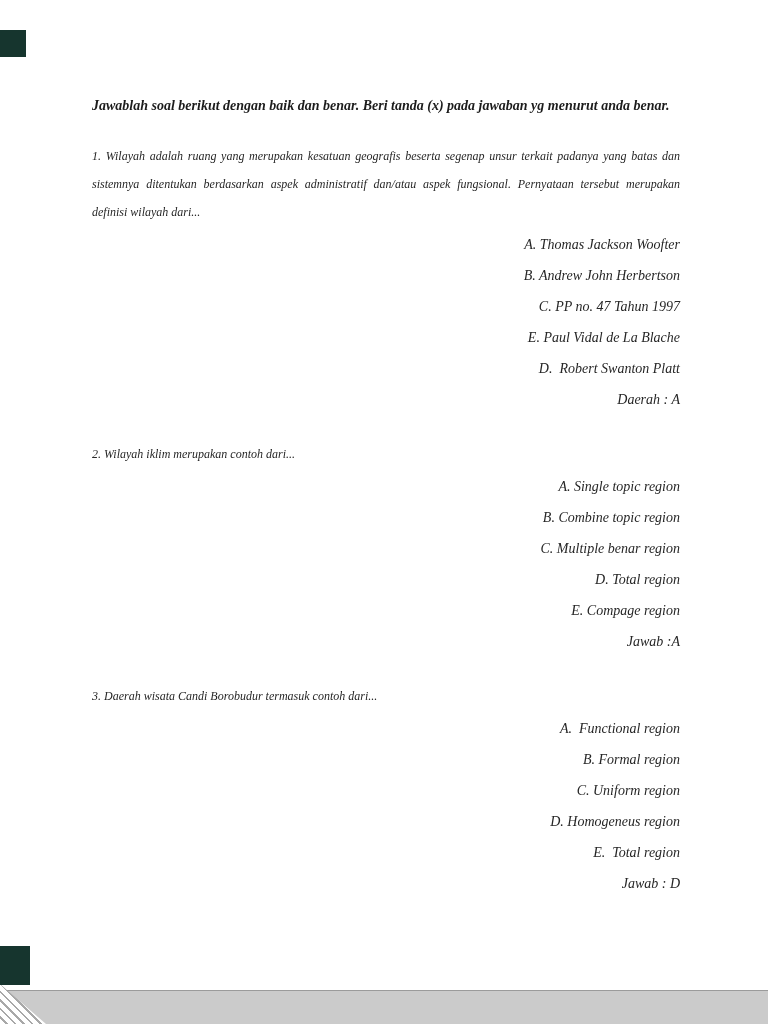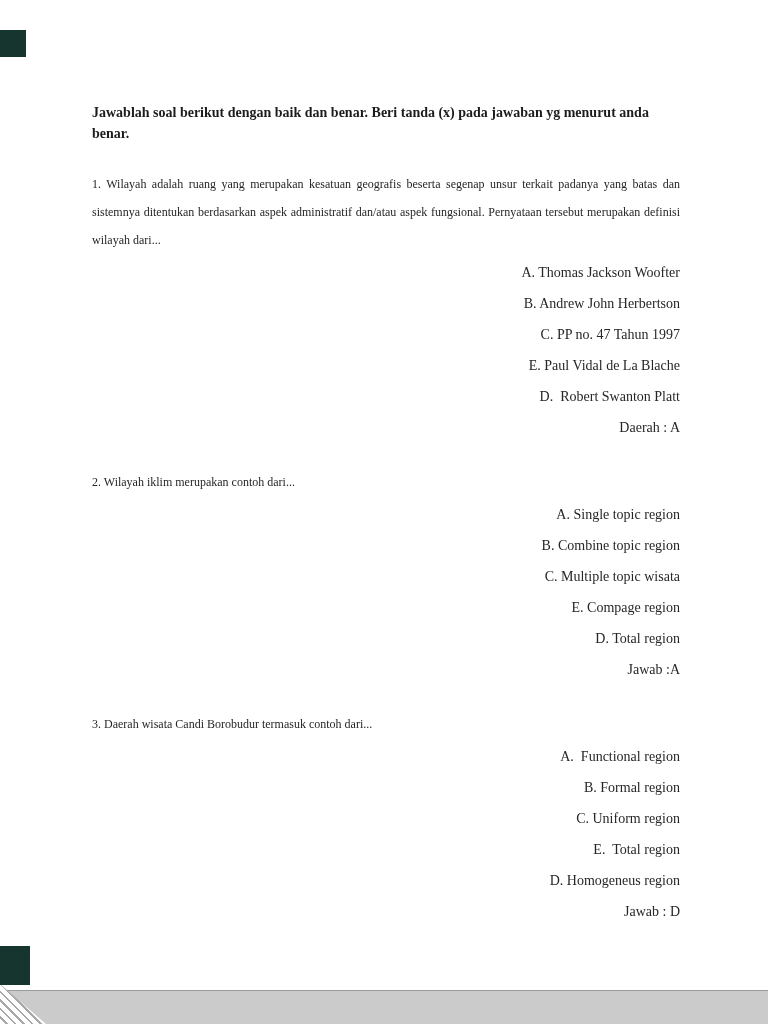--- a/index.html
+++ b/index.html
@@ -51,22 +51,23 @@
       45deg,
       #ffffff 0px, #ffffff 4px,
       #a8a8a8 4px, #a8a8a8 6px
     );
     clip-path: polygon(0 0, 100% 100%, 0 100%);
   }
 
   .content {
     position: absolute;
     left: 92px;
-    top: 102px;
+    top: 95px;
     width: 588px;
+    font-style: italic;
   }
 
   .instruction {
     font-size: 14px;
     font-weight: bold;
     line-height: 21px;
     margin: 0 0 26px 0;
     max-width: 585px;
     color: #1c1c1c;
   }
@@ -107,33 +108,33 @@
     <p class="opt">C. PP no. 47 Tahun 1997</p>
     <p class="opt">E. Paul Vidal de La Blache</p>
     <p class="opt">D.  Robert Swanton Platt</p>
     <p class="answer">Daerah : A</p>
   </section>
 
   <section class="question">
     <p class="qtext">2. Wilayah iklim merupakan contoh dari...</p>
     <p class="opt">A. Single topic region</p>
     <p class="opt">B. Combine topic region</p>
-    <p class="opt">C. Multiple topic wisata</p>
+    <p class="opt">C. Multiple benar region</p>
+    <p class="opt">D. Total region</p>
     <p class="opt">E. Compage region</p>
-    <p class="opt">D. Total region</p>
     <p class="answer">Jawab :A</p>
   </section>
 
   <section class="question">
     <p class="qtext">3. Daerah wisata Candi Borobudur termasuk contoh dari...</p>
     <p class="opt">A.  Functional region</p>
     <p class="opt">B. Formal region</p>
     <p class="opt">C. Uniform region</p>
+    <p class="opt">D. Homogeneus region</p>
     <p class="opt">E.  Total region</p>
-    <p class="opt">D. Homogeneus region</p>
     <p class="answer">Jawab : D</p>
   </section>
 
 </div>
 
 <div class="bottom-strip"></div>
 <div class="page-stack-corner"></div>
 <div class="corner-mark bottom"></div>
 
 </body></html>

